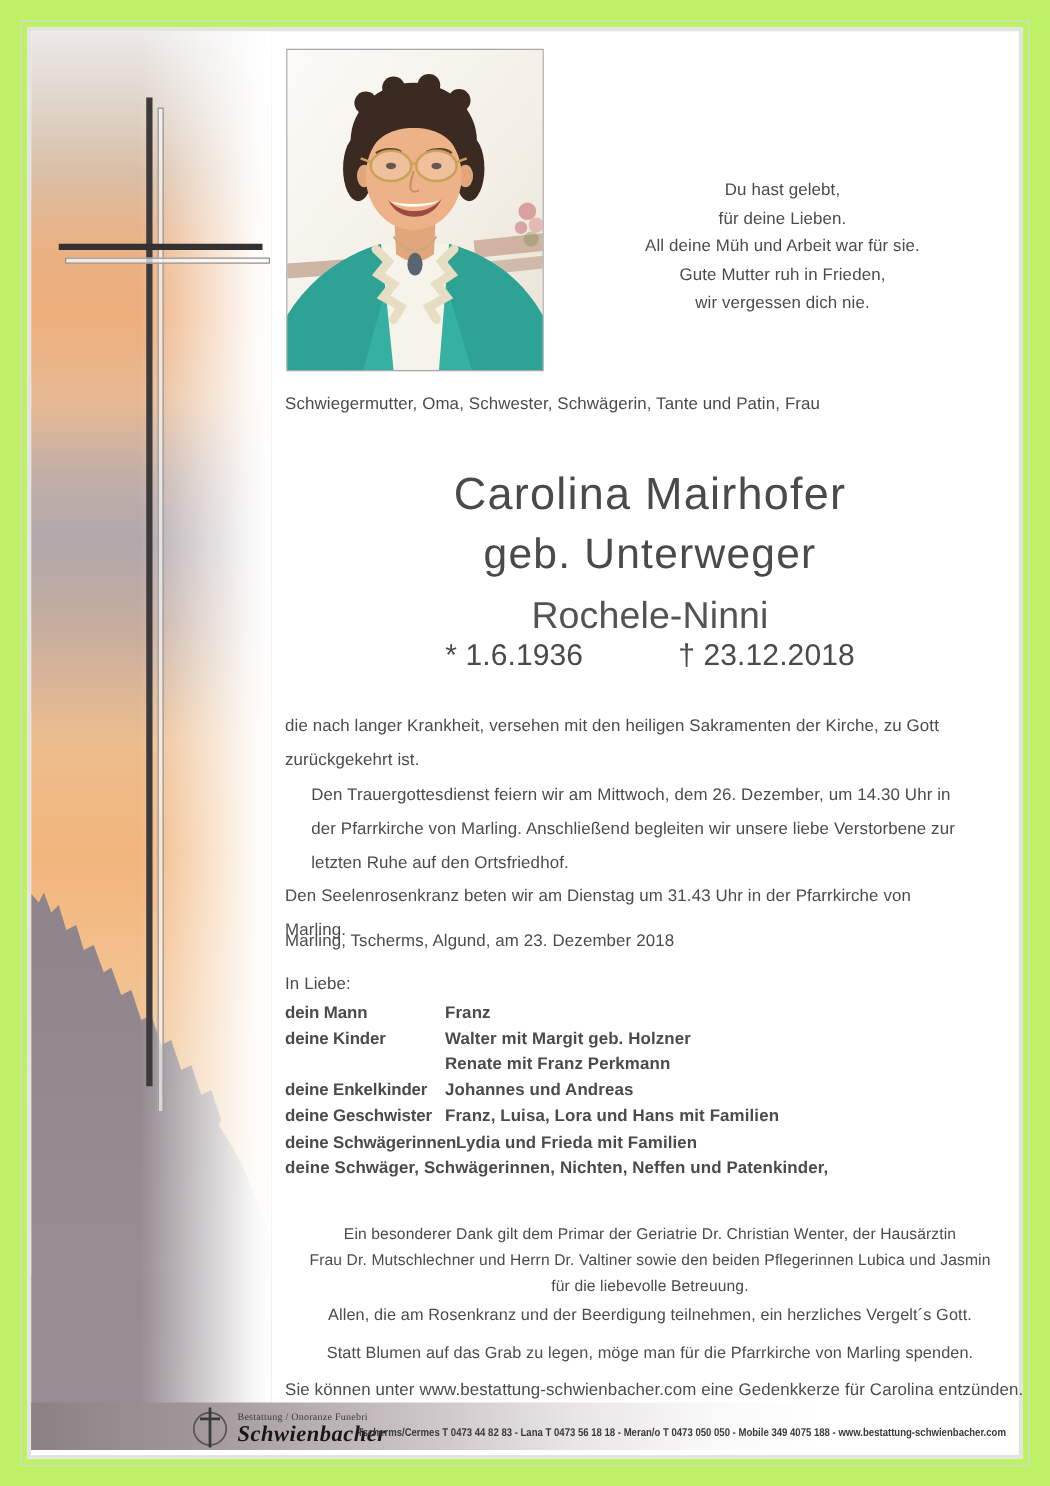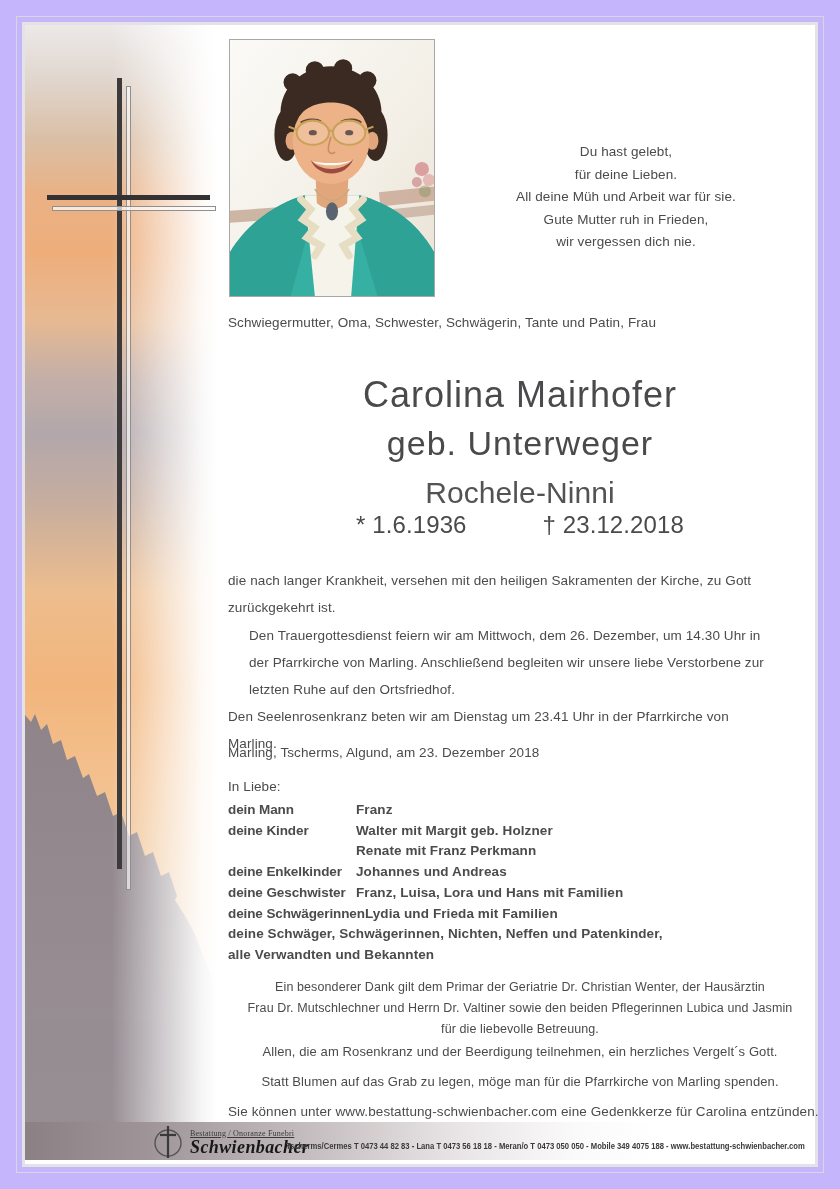--- a/index.html
+++ b/index.html
@@ -1,16 +1,16 @@
 <!DOCTYPE html>
 <html><head>
 <meta charset="utf-8">
 <style>
   html,body{margin:0;padding:0;background:#ffffff;}
-  .page{position:relative;width:840px;height:1189px;background:#c4b5fd;overflow:hidden;
+  .page{position:relative;width:840px;height:1189px;background:#bef264;overflow:hidden;
         font-family:"Liberation Sans",sans-serif;color:#4b4b4d;}
   
   .frame-outer{position:absolute;inset:16px;border:1px solid #d8d8db;}
   .frame-inner{position:absolute;inset:22px;border:3px solid #e3e3e6;background:#fff;}
   
   .art{position:absolute;left:25px;top:25px;width:192px;height:1135px;
        background:linear-gradient(180deg,#ece9e8 0%,#e0d5cc 5%,#dabfa6 10%,#eab184 15%,
        #eeae7c 20%,#e7b992 26%,#c4afa7 31%,#b2a7ab 36%,#c6ad9f 42%,#edbd8d 50%,
        #f2b57c 58%,#f3c08d 66%,#f0c99e 75%,#ead0b0 85%,#ddcfc0 100%);}
   .art svg.trees{position:absolute;left:0;bottom:0;}
@@ -48,21 +48,21 @@
   .flabel{flex:0 0 128px;letter-spacing:-.1px;}
   .thanks{top:977px;text-align:center;line-height:21px;font-size:12.5px;}
   .rosary{top:1044px;text-align:center;font-size:13px;}
   .donation{top:1074px;text-align:center;font-size:13px;}
   .candle{top:1104px;text-align:center;font-size:13.5px;}
   
   .footer-strip{position:absolute;left:25px;top:1122px;width:790px;height:38px;z-index:7;
        background:linear-gradient(90deg,#8b8185 0%,#9e9498 15%,#c3bbbd 35%,#e9e5e6 55%,#fbfafa 70%,#fff 80%);}
   .footer-logo{position:absolute;left:152px;top:1124px;display:flex;align-items:center;z-index:8;}
   .logo-txt{margin-left:4px;}
-  .logo-tag{font-family:"Liberation Serif",serif;font-size:8px;color:#3a3a3a;letter-spacing:.2px;text-decoration:underline;}
+  .logo-tag{font-family:"Liberation Serif",serif;font-size:8px;color:#3a3a3a;letter-spacing:.2px;}
   .logo-brand{font-family:"Liberation Serif",serif;font-weight:bold;font-size:18px;color:#171717;
               letter-spacing:.4px;line-height:18px;font-style:italic;}
   .footer-contact{position:absolute;left:286px;top:1141px;font-size:9px;font-weight:bold;color:#3a3a3a;
               white-space:nowrap;transform:scaleX(.85);transform-origin:left center;z-index:8;}
 </style>
 </head>
 <body>
 
 <div class="page">
   <div class="frame-outer"></div>
@@ -173,21 +173,21 @@
   <div class="txt p1">
       <div class="ln">die nach langer Krankheit, versehen mit den heiligen Sakramenten der Kirche, zu Gott</div>
       <div class="ln">zurückgekehrt ist.</div>
     </div>
   <div class="txt p2">
       <div class="ln">Den Trauergottesdienst feiern wir am Mittwoch, dem 26. Dezember, um 14.30 Uhr in</div>
       <div class="ln">der Pfarrkirche von Marling. Anschließend begleiten wir unsere liebe Verstorbene zur</div>
       <div class="ln">letzten Ruhe auf den Ortsfriedhof.</div>
     </div>
   <div class="txt p3">
-      <div class="ln">Den Seelenrosenkranz beten wir am Dienstag um 23.41 Uhr in der Pfarrkirche von</div>
+      <div class="ln">Den Seelenrosenkranz beten wir am Dienstag um 31.43 Uhr in der Pfarrkirche von</div>
       <div class="ln">Marling.</div>
     </div>
   <div class="txt placedate ln">Marling, Tscherms, Algund, am 23. Dezember 2018</div>
   <div class="txt inliebe">In Liebe:</div>
 
   <div class="txt family">
     <div class="frow">
       <div class="flabel ln">dein Mann</div>
       <div>
           <div class="ln">Franz</div>
@@ -213,21 +213,20 @@
         </div>
     </div>
     <div class="frow">
       <div class="flabel ln">deine Schwägerinnen</div>
       <div>
           <div class="ln">Lydia und Frieda mit Familien</div>
         </div>
     </div>
     <div>
         <div class="ln">deine Schwäger, Schwägerinnen, Nichten, Neffen und Patenkinder,</div>
-        <div class="ln">alle Verwandten und Bekannten</div>
       </div>
   </div>
 
   <div class="txt thanks">
       <div class="ln">Ein besonderer Dank gilt dem Primar der Geriatrie Dr. Christian Wenter, der Hausärztin</div>
       <div class="ln">Frau Dr. Mutschlechner und Herrn Dr. Valtiner sowie den beiden Pflegerinnen Lubica und Jasmin</div>
       <div class="ln">für die liebevolle Betreuung.</div>
     </div>
   <div class="txt rosary ln">Allen, die am Rosenkranz und der Beerdigung teilnehmen, ein herzliches Vergelt´s Gott.</div>
   <div class="txt donation ln">Statt Blumen auf das Grab zu legen, möge man für die Pfarrkirche von Marling spenden.</div>

